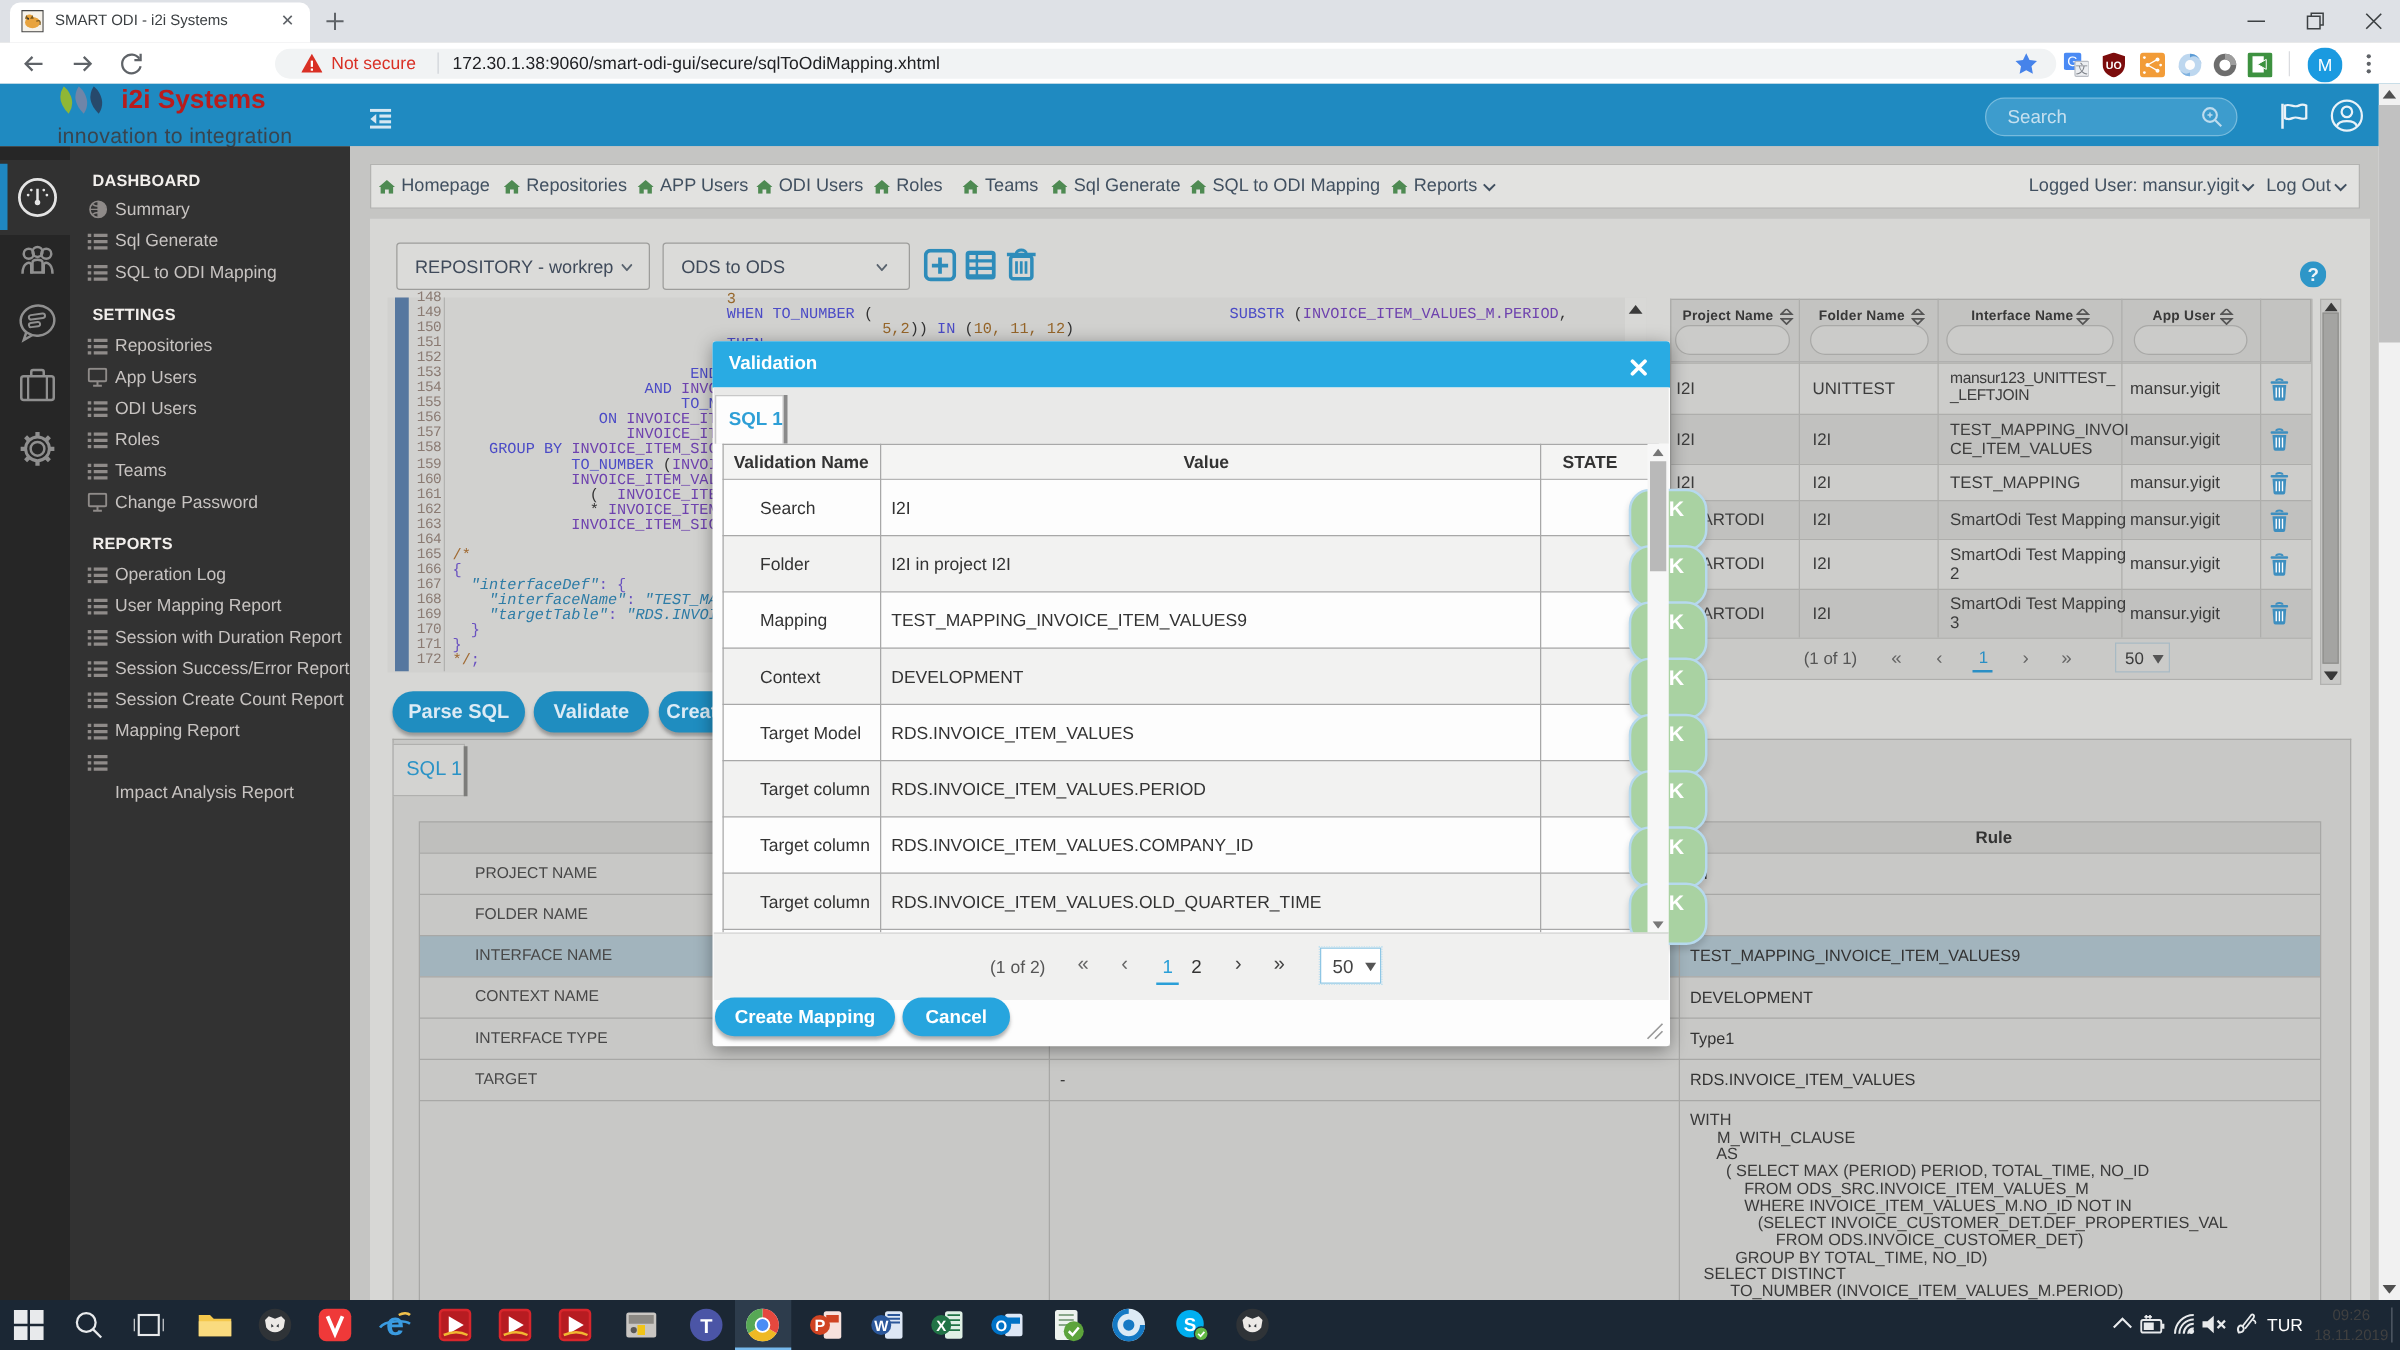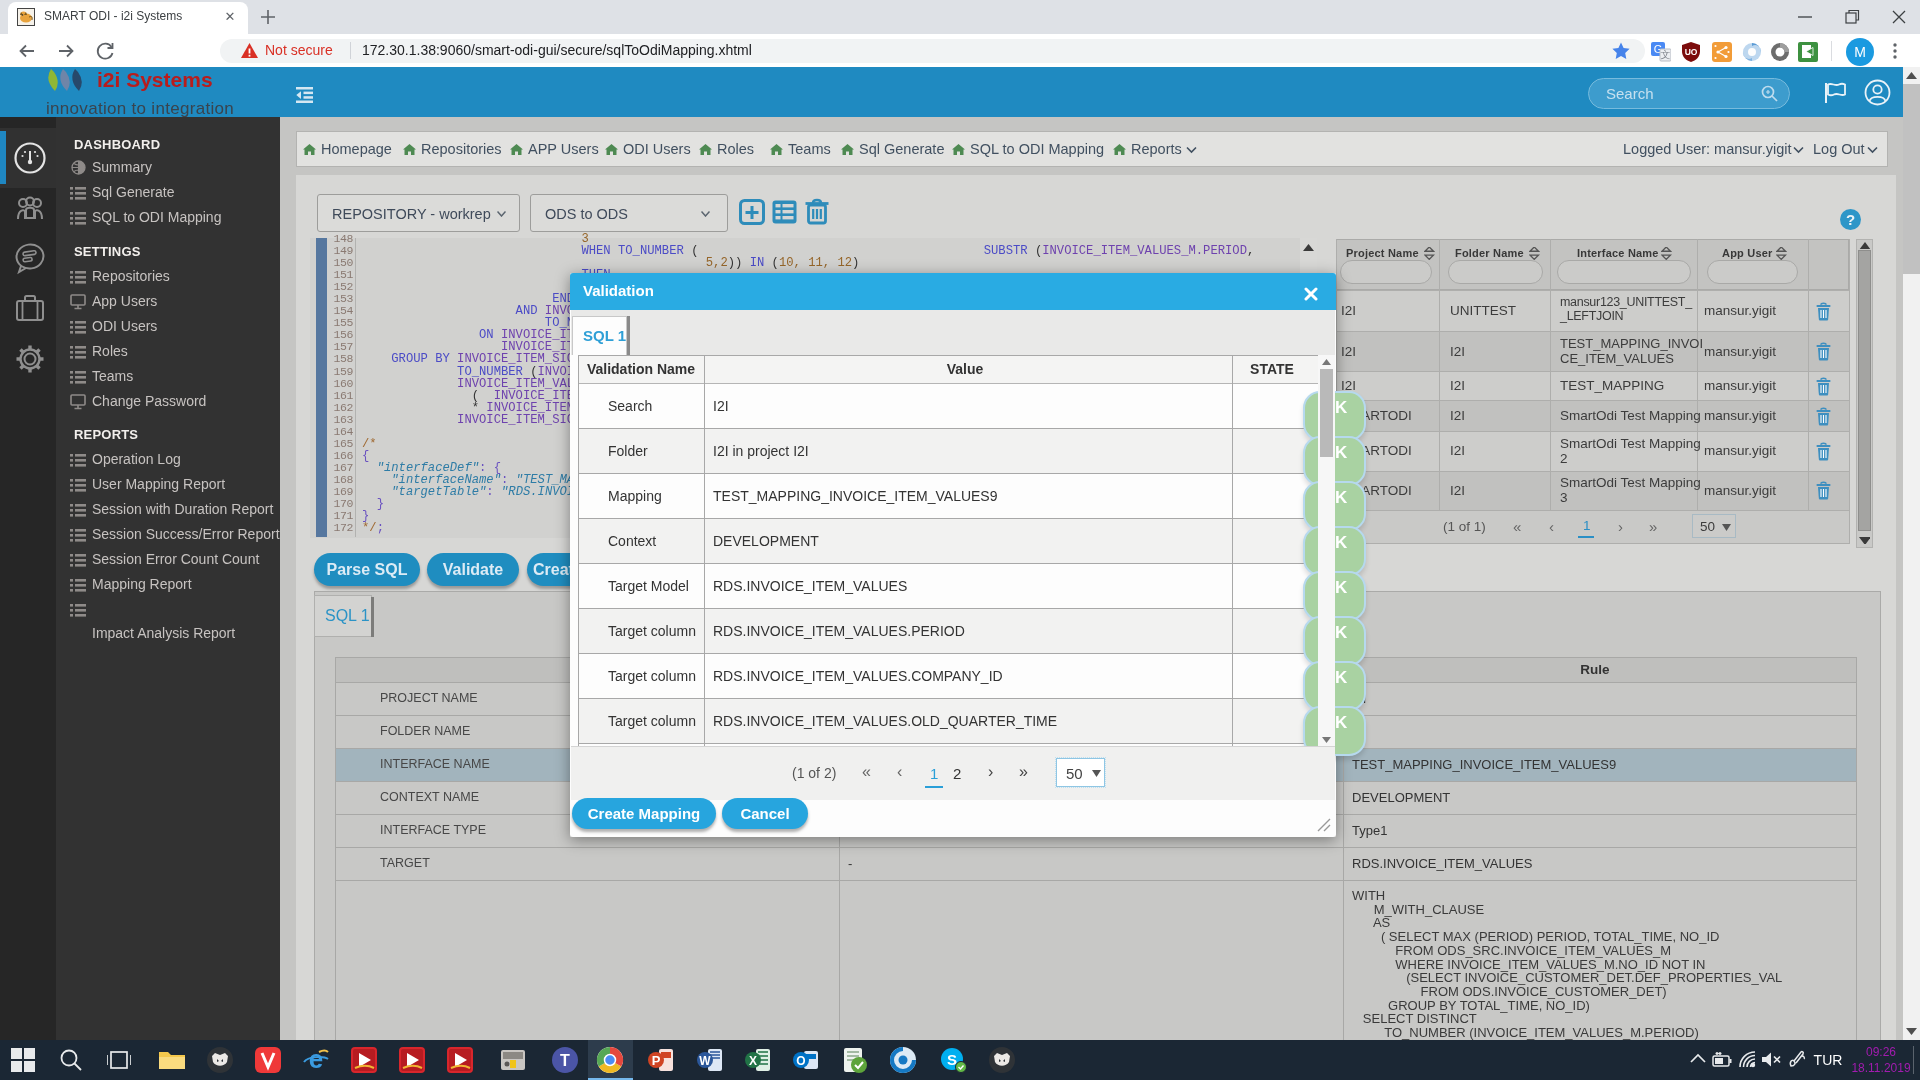--- a/index.html
+++ b/index.html
@@ -75,21 +75,21 @@
 .m-label { position:absolute; left:608px; font-size:14px; color:#333; }
 .m-val { position:absolute; left:713px; font-size:14px; color:#333; }
 .okpill { position:absolute; left:1303px; width:63px; height:50px; border-radius:17px; background:#a9d2a2; border:2px solid #b6d9ee; color:#ffffff; font-weight:bold; font-size:17px; text-align:center; line-height:29px; box-shadow:0 4px 5px rgba(0,0,0,0.13); }
 #mpager { left:571px; top:746px; width:764px; height:54px; background:#f0f0ef; border-top:1px solid #d4d4d4; }
 #mfooter { left:571px; top:800px; width:764px; height:36px; background:#fdfdfd; }
 
 #pagescroll { left:1903px; top:67px; width:17px; height:973px; background:#f1f1f1; }
 #pagethumb { left:1903px; top:84px; width:17px; height:190px; background:#c1c1c1; }
 
 #taskbar { left:0; top:1040px; width:1920px; height:40px; background:#1b2734; }
-#tbtime { left:1845px; top:1044px; width:72px; text-align:center; font-size:12px; color:#a21caf; line-height:16px; }
+#tbtime { left:1845px; top:1044px; width:72px; text-align:center; font-size:12px; color:#404040; line-height:16px; }
 </style>
 </head>
 <body>
 <div id="stage">
 
   <div class="abs" id="tabstrip"></div>
   <div class="abs" id="tab"></div>
   <svg class="abs" style="left:17px; top:8px;" width="18" height="18">
     <rect x="0.5" y="0.5" width="17" height="17" fill="#f6f2ea" stroke="#444"></rect>
     <ellipse cx="9" cy="10" rx="6" ry="4.5" fill="#e8a33d"></ellipse>
@@ -273,21 +273,21 @@
   <div class="mitem" style="top:293px;">App Users</div>
   <div class="mitem" style="top:318px;">ODI Users</div>
   <div class="mitem" style="top:343px;">Roles</div>
   <div class="mitem" style="top:368px;">Teams</div>
   <div class="mitem" style="top:393px;">Change Password</div>
   <div class="mhead" style="top:427px;">REPORTS</div>
   <div class="mitem" style="top:451px;">Operation Log</div>
   <div class="mitem" style="top:476px;">User Mapping Report</div>
   <div class="mitem" style="top:501px;">Session with Duration Report</div>
   <div class="mitem" style="top:526px;">Session Success/Error Report</div>
-  <div class="mitem" style="top:551px;">Session Error Count Count</div>
+  <div class="mitem" style="top:551px;">Session Create Count Report</div>
   <div class="mitem" style="top:576px;">Mapping Report</div>
   <div class="mitem" style="top:601px;margin-top:24px;">Impact Analysis Report</div>
   <svg width="0" height="0" style="position:absolute;">
     <defs>
       <g id="ic-list">
         <rect x="0" y="1" width="3" height="2.6" fill="#8f8b89"></rect>
           <rect x="5" y="1" width="12" height="2.6" fill="#8f8b89"></rect>
         <rect x="0" y="6" width="3" height="2.6" fill="#8f8b89"></rect>
           <rect x="5" y="6" width="12" height="2.6" fill="#8f8b89"></rect>
         <rect x="0" y="11" width="3" height="2.6" fill="#8f8b89"></rect>

